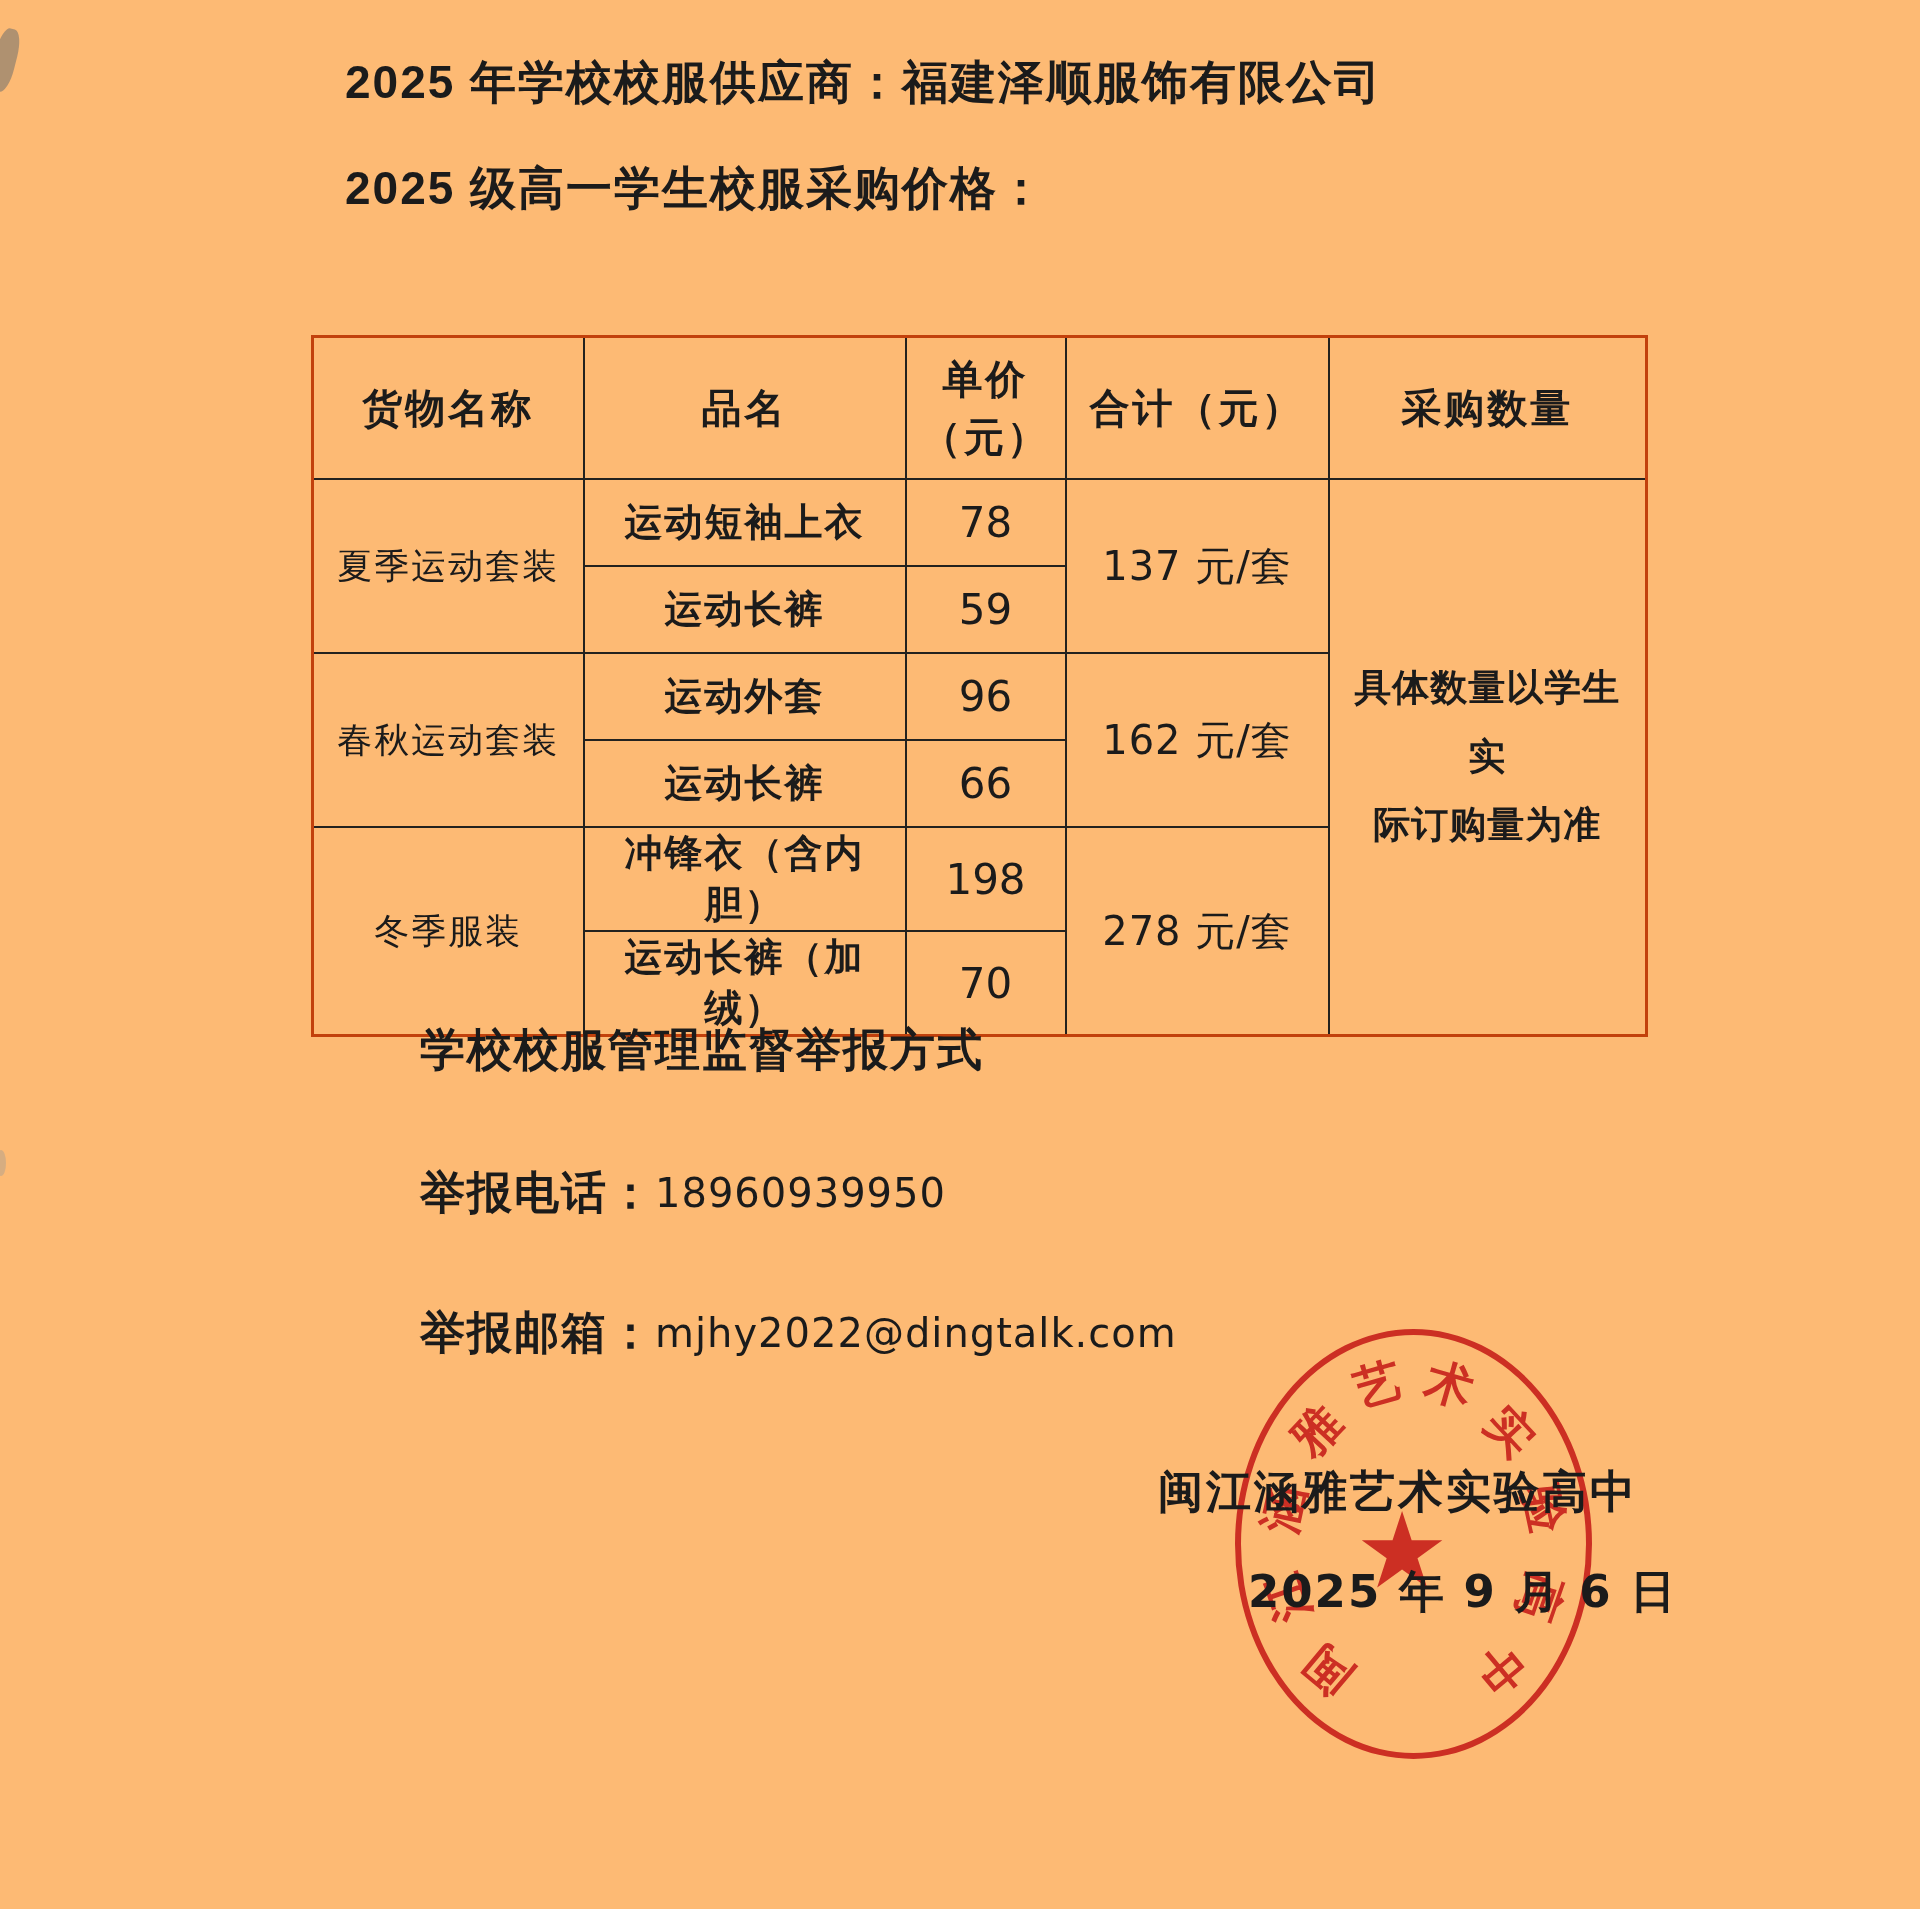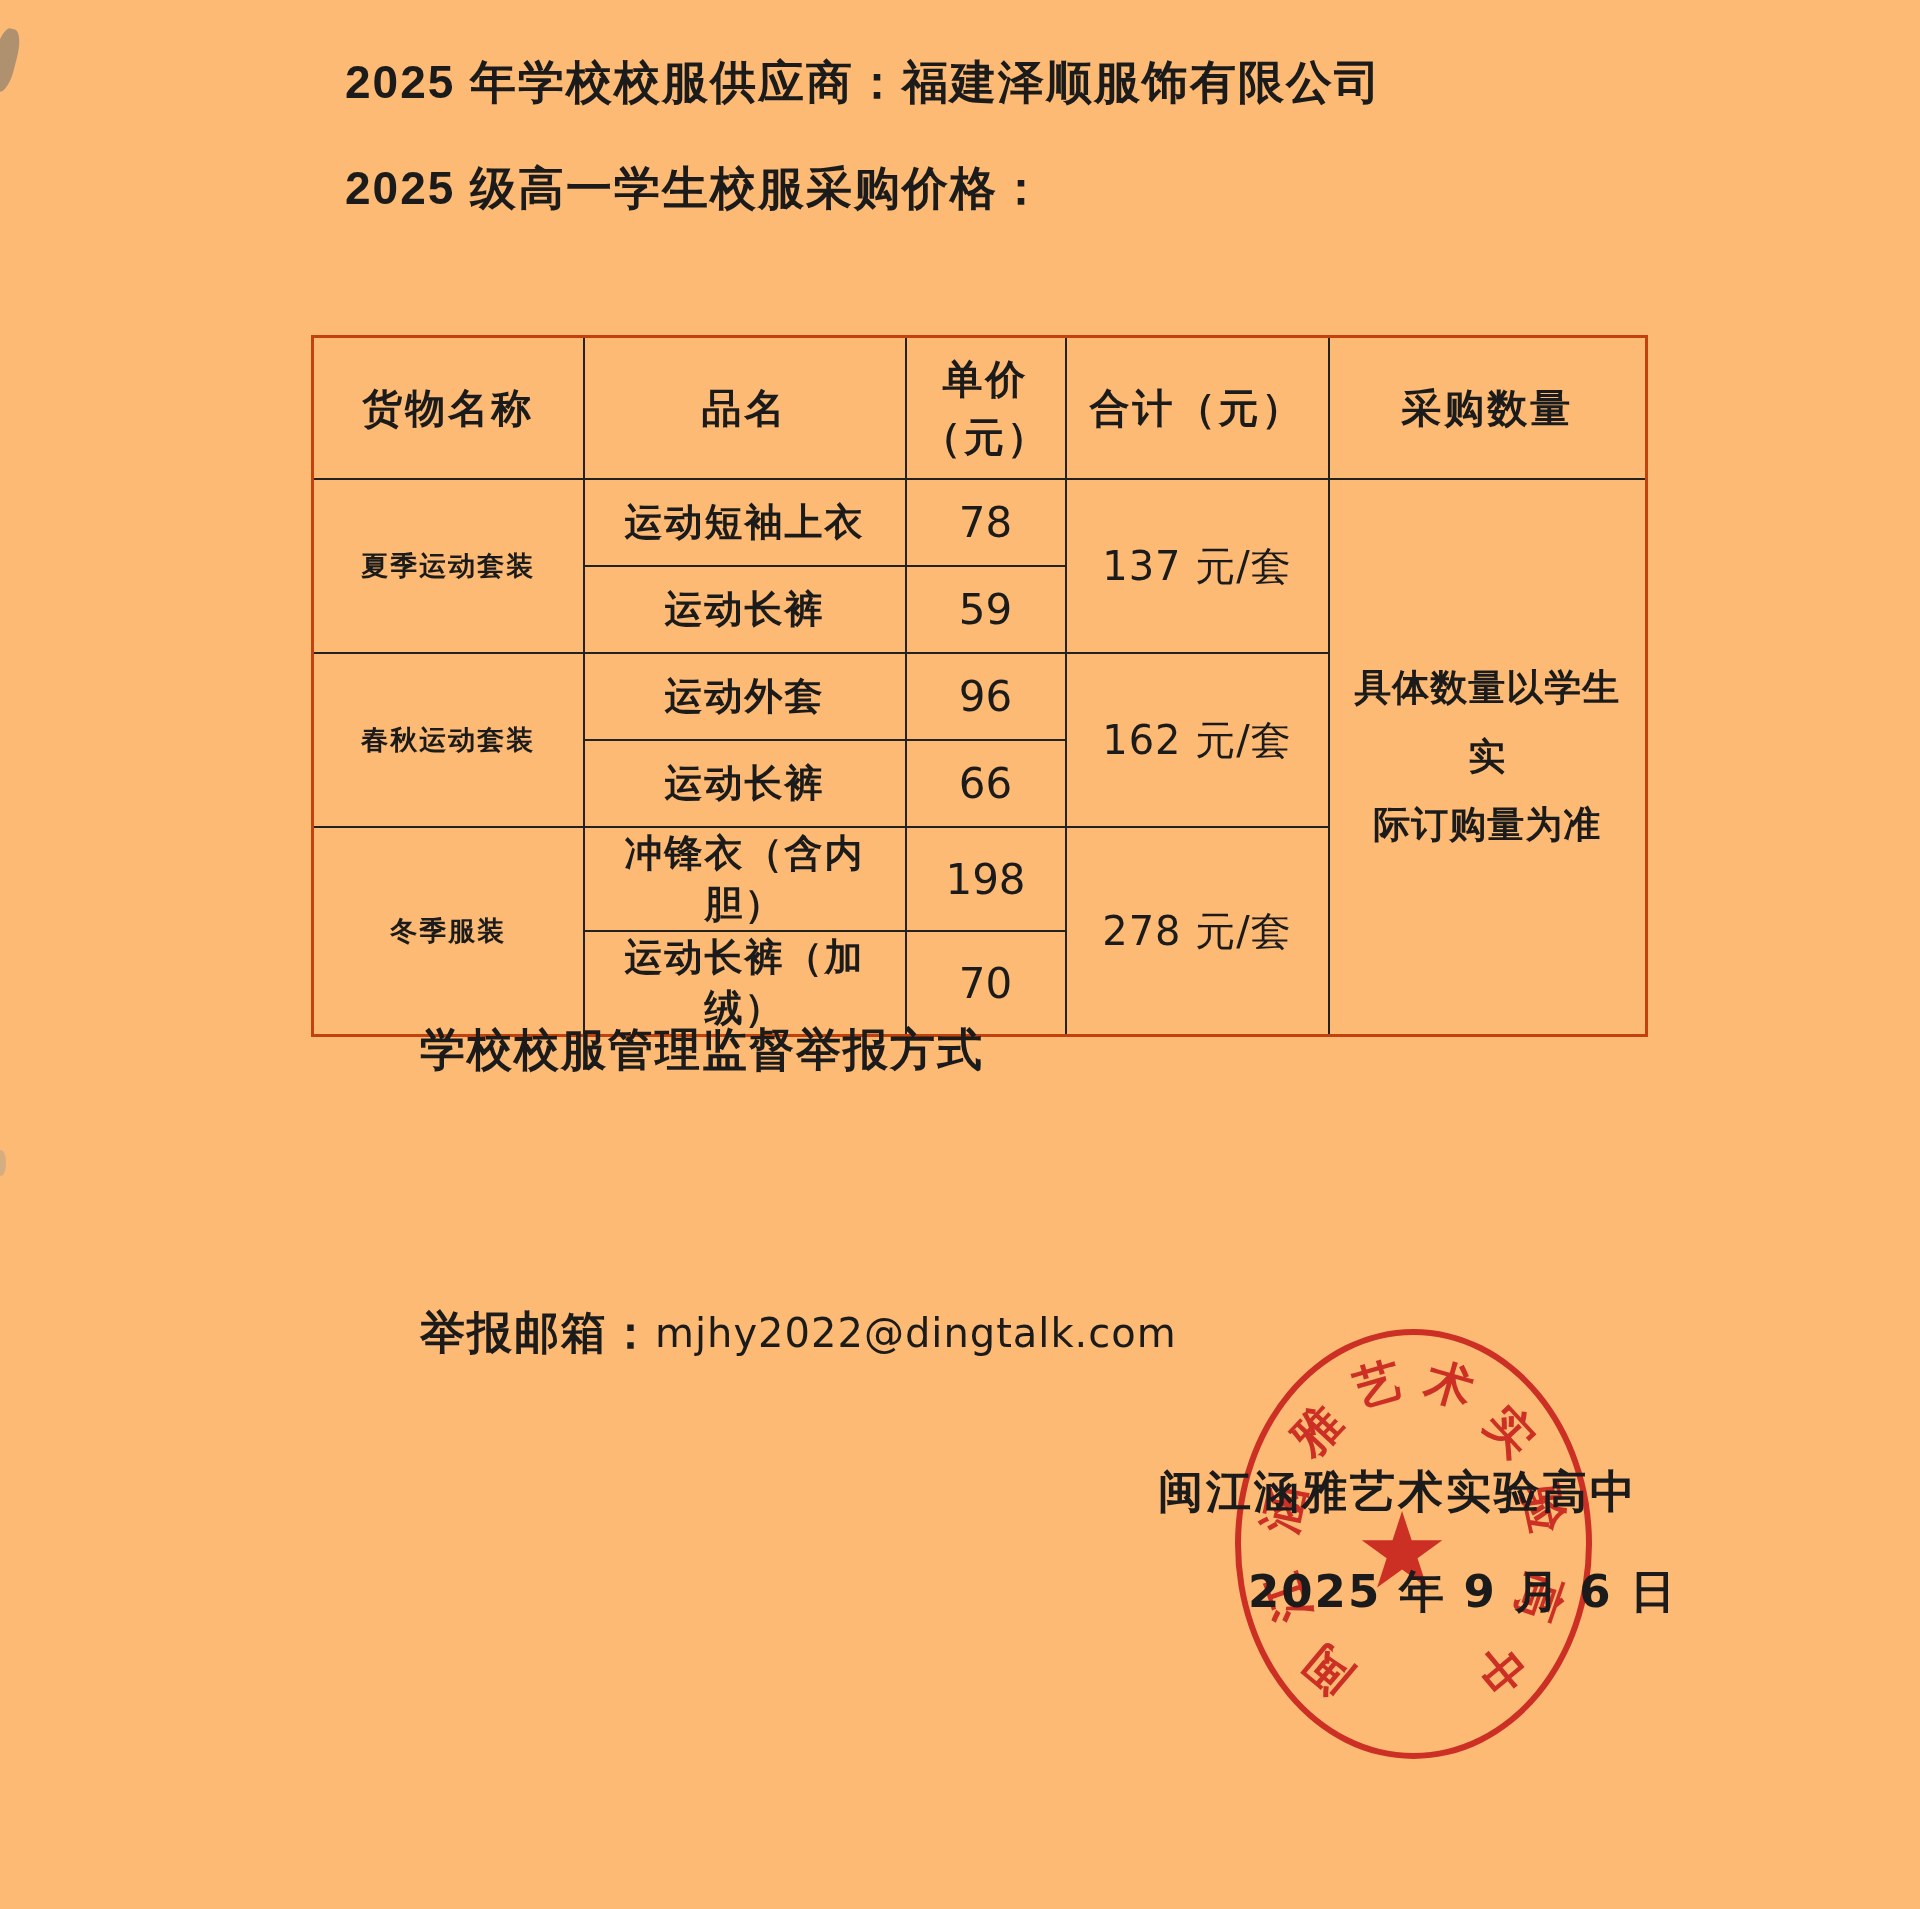--- a/index.html
+++ b/index.html
@@ -20,21 +20,21 @@
     position:absolute;left:311px;top:335px;width:1334px;
     border-collapse:collapse;table-layout:fixed;
   }
   table.price-table td,table.price-table th{
     border:2.5px solid #23221f;text-align:center;vertical-align:middle;
     padding:0 6px;overflow:hidden;
   }
   table.price-table{border:3px solid #c2410c;}
   tr.hrow th{height:140px;font-size:40px;font-weight:700;letter-spacing:3px;}
   tr.drow{height:87px;}
-  td.goods{font-size:27px;font-weight:700;letter-spacing:2px;}
+  td.goods{font-size:35px;font-weight:400;letter-spacing:2px;}
   td.item{font-size:38px;font-weight:700;letter-spacing:2px;}
   td.num{font-size:42px;font-family:"DejaVu Sans",sans-serif;font-weight:400;margin-left:47px;}
   td.total{font-size:40px;font-weight:400;font-family:"DejaVu Sans","Liberation Sans",sans-serif;letter-spacing:1px;}
   td.qty{font-size:37px;font-weight:700;line-height:1.85;letter-spacing:1px;}
   .up{line-height:1.45;}
 
   .report-heading{position:absolute;left:420px;top:1020px;font-size:45px;font-weight:700;letter-spacing:2px;white-space:nowrap;text-align:center;}
   .report-line{position:absolute;left:420px;white-space:nowrap;}
   .report-line .lbl{font-size:45px;font-weight:700;letter-spacing:2px;vertical-align:middle;}
   .report-line .val{font-size:40px;font-family:"DejaVu Sans",sans-serif;font-weight:400;vertical-align:middle;letter-spacing:1px;}
@@ -133,20 +133,23 @@
         <td class="total" rowspan="2">278 元/套</td>
       </tr>
       <tr class="drow">
         <td class="item">运动长裤（加绒）</td>
         <td class="num">70</td>
       </tr>
     </tbody>
   </table>
 
   <div class="report-heading">学校校服管理监督举报方式</div>
+  <div class="report-line phone">
+    <span class="lbl">举报电话：</span><span class="val">18960939950</span>
+  </div>
   <div class="report-line email">
     <span class="lbl">举报邮箱：</span><span class="val">mjhy2022@dingtalk.com</span>
   </div>
 
   <div class="stamp">
     <div class="ringline"></div>
     <span class="ring r0">闽</span>
     <span class="ring r1">江</span>
     <span class="ring r2">涵</span>
     <span class="ring r3">雅</span>

